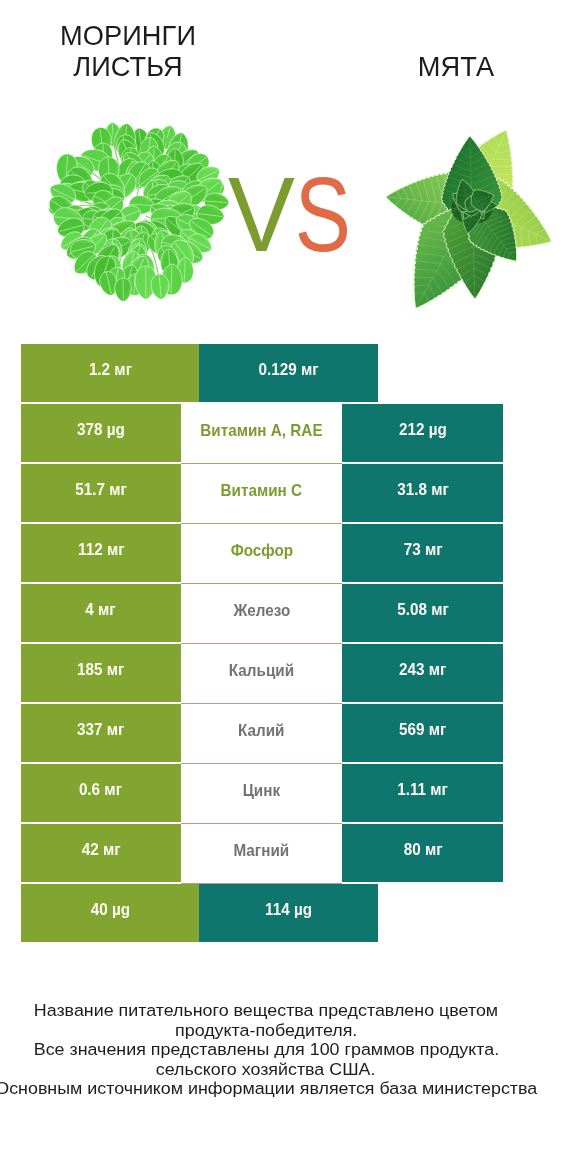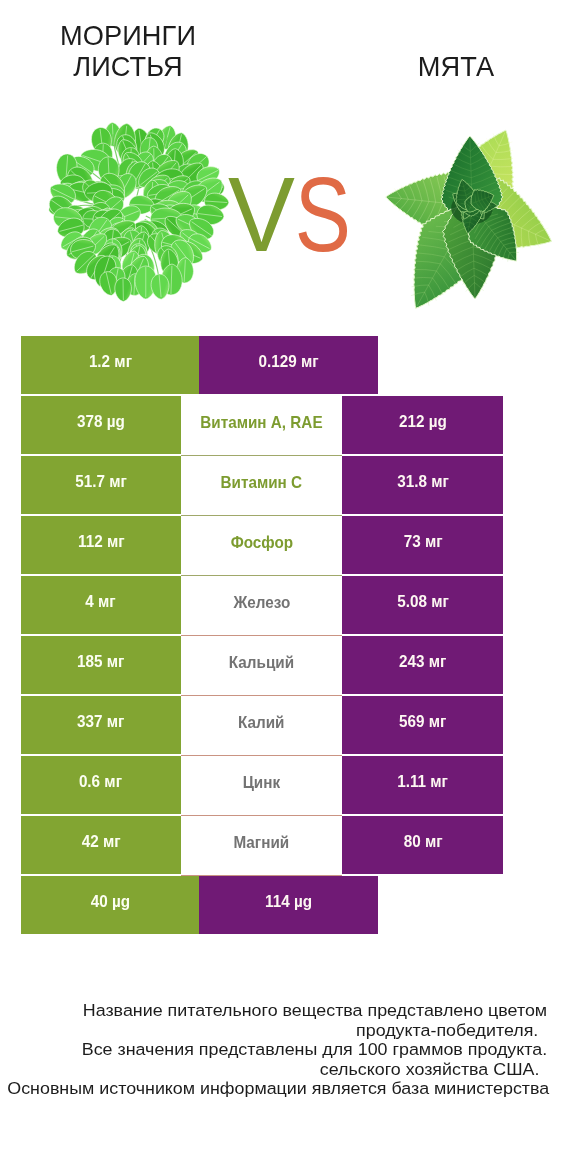--- a/index.html
+++ b/index.html
@@ -15,33 +15,33 @@
 
   
   .hero{position:absolute;left:0;top:100px;width:468px;height:230px;}
   .hero-left{position:absolute;left:40px;top:18px;width:191px;height:186px;}
   .hero-right{position:absolute;left:382px;top:19px;width:180px;height:197px;}
   .vs{position:absolute;left:228px;top:62px;font-size:105px;line-height:105px;font-weight:400;letter-spacing:-3px;transform:scaleX(0.955);transform-origin:left top;}
   .vs .v{color:#7d9c30;}
   .vs .s{color:#e06a45;display:inline-block;transform:scaleX(0.84);transform-origin:left center;margin-left:3px;}
 
   
-  .table{position:absolute;left:21px;top:336px;width:482px;}
+  .table{position:absolute;left:21px;top:344px;width:482px;}
   .row{display:flex;height:58px;margin-bottom:2px;}
   .row:last-child{margin-bottom:0;}
   .cell{display:flex;align-items:center;justify-content:center;font-size:16.6px;font-weight:bold;}
   .cell>span{display:inline-block;transform:scaleX(0.92) translateY(-3px);white-space:nowrap;}
   .c-left{width:178px;background:#82a532;color:#fcfef2;}
   .c-mid{width:180px;background:#ffffff;height:60px;border-bottom:1px solid transparent;box-sizing:border-box;}
-  .c-right{width:179px;background:#701a75;color:#fdf7f2;}
+  .c-right{width:179px;background:#0f766e;color:#fdf7f2;}
   .c-mid.win-green{color:#7d9c30;border-bottom-color:#a0a86a;}
   .c-mid.win-orange{color:#737373;border-bottom-color:#ca9483;}
 
   
-  .footer{position:absolute;left:0;top:1001px;width:532px;text-align:right;
+  .footer{position:absolute;left:0;top:1001px;width:532px;text-align:center;
           font-size:16.7px;line-height:19.6px;color:#1c1c1c;}
   .footer>div>span{display:inline-block;transform:scaleX(1.07);white-space:nowrap;}
 </style>
 </head>
 <body>
 
 <div class="page">
 
   <div class="titles">
     <div class="title title-left">

